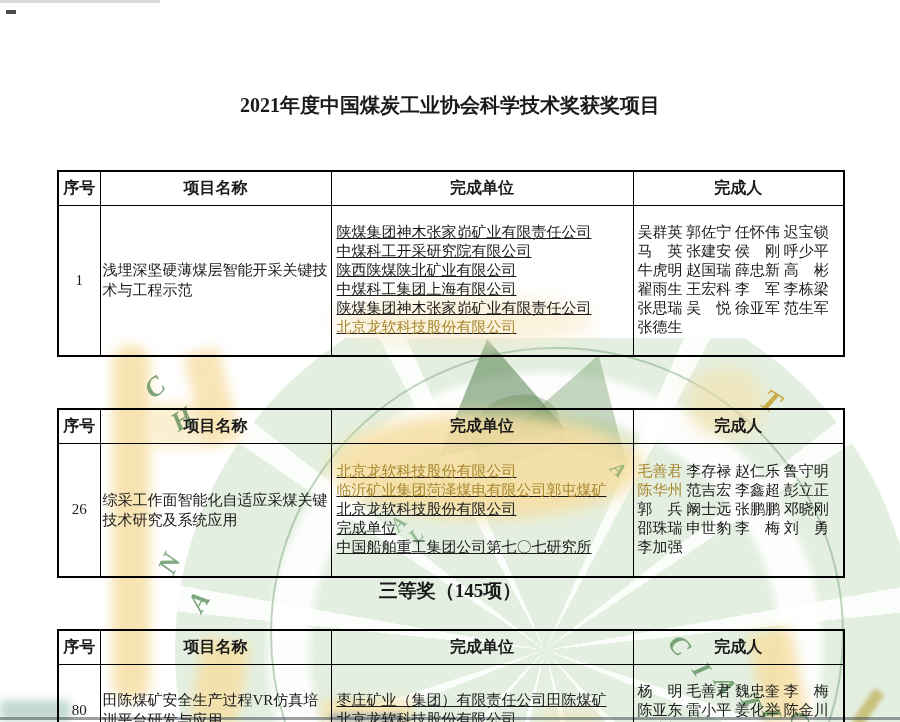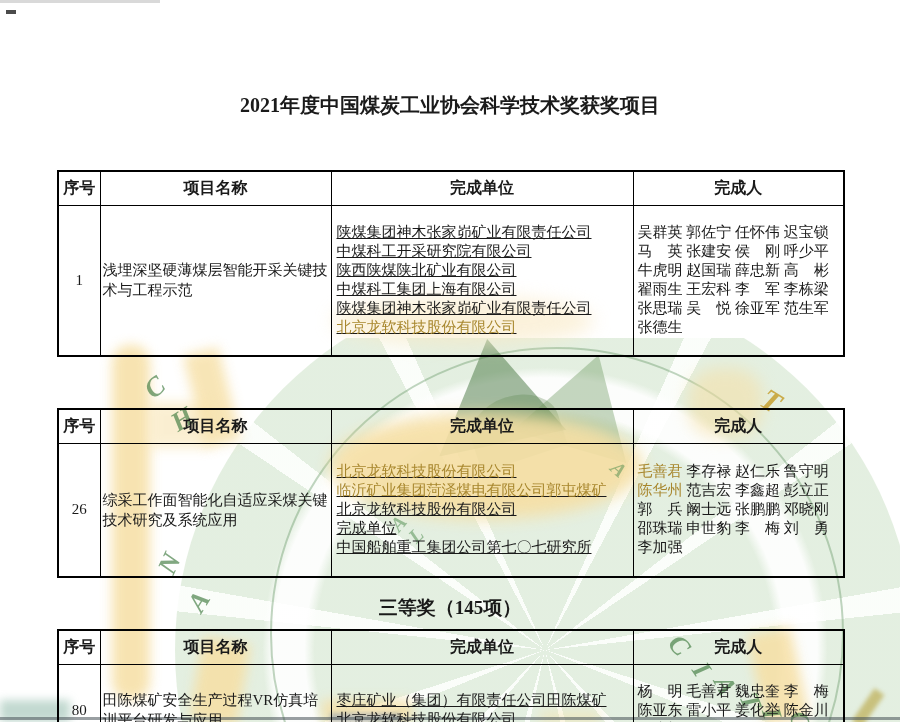--- a/index.html
+++ b/index.html
@@ -59,21 +59,21 @@
   .blue-patch{position:absolute;z-index:5;left:330px;top:713px;width:70px;height:9px;
       background:rgba(120,140,170,.45);filter:blur(2px);}
   .top-smudge{position:absolute;z-index:5;left:0;top:0;width:160px;height:3px;background:rgba(180,180,180,.5);}
   .top-dash{position:absolute;z-index:5;left:6px;top:10px;width:10px;height:4px;background:rgba(30,30,30,.8);}
 
   
   .content{position:absolute;inset:0;z-index:10;}
   .title{position:absolute;left:0;top:92px;width:900px;text-align:center;
          font-size:20px;font-weight:bold;}
   .tier{position:absolute;left:0;width:900px;text-align:center;font-size:19px;font-weight:bold;}
-  .tier-0{top:142px;} .tier-1{top:375px;} .tier-2{top:595px;}
+  .tier-0{top:142px;} .tier-1{top:375px;} .tier-2{top:578px;}
 
   table.t{position:absolute;left:57px;width:786px;border-collapse:collapse;table-layout:fixed;
           background:transparent;}
   .t-0{top:170px;} .t-1{top:408px;} .t-2{top:629px;}
   table.t, table.t th, table.t td{border:1.5px solid #000;}
   table.t{border-width:2px;}
   th{font-size:16px;font-weight:bold;text-align:center;padding:0;height:33px;background:transparent;}
   td{vertical-align:middle;padding:0;background:transparent;}
   .r-0{height:150px;} .r-1{height:133px;} .r-2{height:92px;}
   .cell-no{text-align:center;font-size:15px;}

